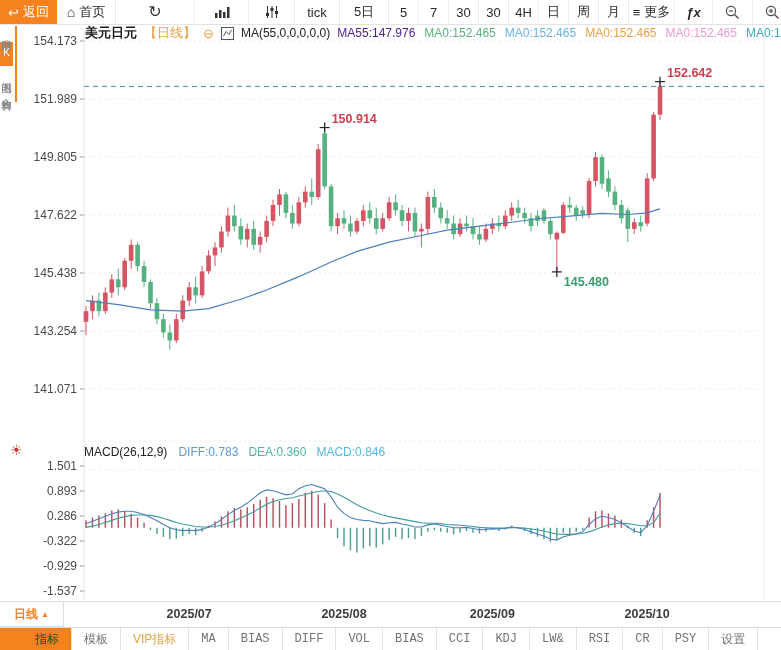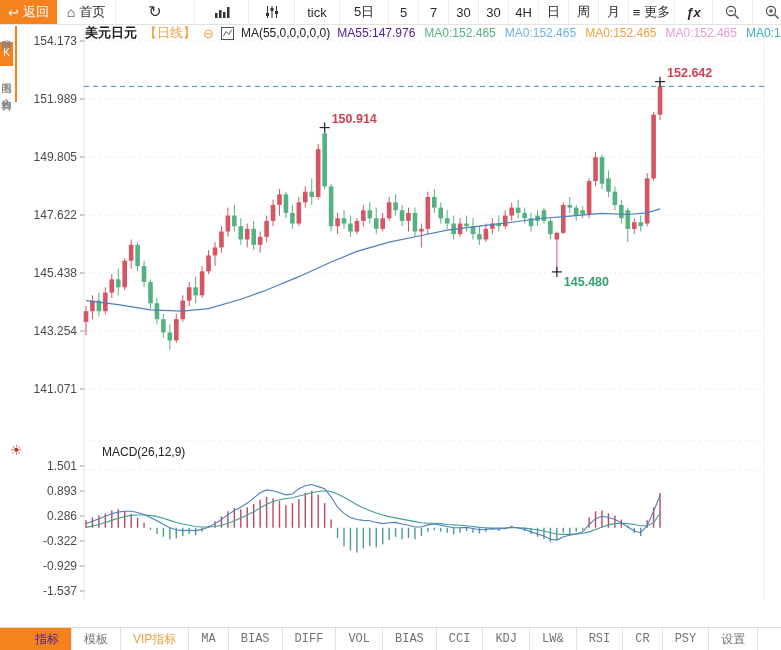--- a/index.html
+++ b/index.html
@@ -25,39 +25,39 @@
              padding:5px 0;margin:0 0 3px 0;width:13px;text-align:center;letter-spacing:1px;cursor:pointer;}
   .side-item.active{background:#f5821f;color:#fff;}
   
   .title-row{position:absolute;left:85px;top:25px;height:16px;display:flex;align-items:center;gap:7px;
              font-size:12px;color:#222;z-index:4;white-space:nowrap;}
   .sym{font-weight:bold;font-size:13px;color:#1a1a1a}
   .ptag{color:#eba143;font-size:13px}
   .collapse{color:#eba143;font-size:13px;line-height:1}
   .maval{font-size:12px}
   .pane-menu{position:absolute;left:86px;top:28px;font-size:8px;color:#999;z-index:4;}
-  .macd-row{position:absolute;left:102px;top:445px;height:14px;display:flex;gap:11px;font-size:12px;
+  .macd-row{position:absolute;left:84px;top:445px;height:14px;display:flex;gap:11px;font-size:12px;
             color:#222;z-index:4;align-items:flex-start;white-space:nowrap;}
   .sun{position:absolute;left:10px;top:443px;font-size:14px;color:#c2372a;z-index:4;line-height:1;}
   
   .xrow{position:absolute;left:0;top:601px;width:781px;height:26px;border-top:1px solid #e0e0e0;z-index:3;box-sizing:border-box;}
   .pbox{position:absolute;left:0;top:0;width:64px;height:25px;border-right:1px solid #ddd;border-bottom:1px solid #ddd;
         display:flex;align-items:center;justify-content:center;gap:3px;color:#f5821f;font-weight:bold;
         font-size:12px;background:#fff;box-sizing:border-box;cursor:pointer;}
   .pbox .arr{font-size:8px}
   .month{position:absolute;top:5px;width:68px;text-align:center;font-size:12.5px;font-weight:bold;color:#3c3c3c;}
   .watermark{position:absolute;left:645px;top:586px;font-size:30px;color:#d7d7d7;letter-spacing:4px;
              z-index:2;font-weight:bold;}
   
   .tabbar{position:absolute;left:0;top:627px;width:781px;height:23px;display:flex;border-top:1px solid #dcdcdc;
           background:#fff;z-index:4;}
   .tab{height:22px;display:flex;align-items:center;justify-content:center;padding:0 12px;
        border-right:1px solid #e2e2e2;font-size:12px;color:#737373;box-sizing:border-box;cursor:pointer;white-space:nowrap;}
   .tab.mono{font-family:"Liberation Mono",monospace;}
-  .tab.selected{background:#f5821f;color:#4c1d95;padding-left:35px;}
+  .tab.selected{background:#f5821f;color:#14532d;padding-left:35px;}
   .tab.vip{color:#eba143;}
   
   svg.chart{position:absolute;left:0;top:0;z-index:1;}
   svg text{font-family:"Liberation Sans",sans-serif;}
   .icon-svg{display:block}
 </style>
 </head>
 <body>
 
 <div class="app">
@@ -155,20 +155,25 @@
         <div class="maval" style="color: rgb(108, 178, 228);">MA0:152.465</div>
         <div class="maval" style="color: rgb(235, 161, 67);">MA0:152.465</div>
         <div class="maval" style="color: rgb(232, 155, 212);">MA0:152.465</div>
         <div class="maval" style="color: rgb(58, 174, 192);">MA0:152.465</div>
       </div>
   </div>
 
   <span class="sun">☀</span>
   <div class="macd-row">
     <span>MACD(26,12,9)</span>
+    <div style="display:flex;gap:10px">
+        <div class="maval" style="color: rgb(91, 155, 213);">DIFF:0.783</div>
+        <div class="maval" style="color: rgb(77, 182, 164);">DEA:0.360</div>
+        <div class="maval" style="color: rgb(88, 182, 224);">MACD:0.846</div>
+      </div>
   </div>
 
   <svg id="chart-svg" class="chart" width="781" height="650" viewBox="0 0 781 650">
       <g>
         <line x1="84" y1="41" x2="764" y2="41" stroke="#ebebeb" stroke-dasharray="2,3"></line>
         <line x1="80" y1="41" x2="85" y2="41" stroke="#999999"></line>
         <text x="77" y="45" text-anchor="end" font-size="12" fill="#4a4a4a">154.173</text>
         <line x1="84" y1="99" x2="764" y2="99" stroke="#ebebeb" stroke-dasharray="2,3"></line>
         <line x1="80" y1="99" x2="85" y2="99" stroke="#999999"></line>
         <text x="77" y="103" text-anchor="end" font-size="12" fill="#4a4a4a">151.989</text>
@@ -493,20 +498,32 @@
         <line x1="640.7" y1="527.7593811718235" x2="640.7" y2="535.9884792626729" stroke="#4c9c8c" stroke-width="1.4"></line>
         <line x1="647.15" y1="527.7593811718235" x2="647.15" y2="520.3531928900593" stroke="#b84a5a" stroke-width="1.4"></line>
         <line x1="653.6" y1="527.7593811718235" x2="653.6" y2="507.18663594470047" stroke="#b84a5a" stroke-width="1.4"></line>
         <line x1="660.0500000000001" y1="527.7593811718235" x2="660.0500000000001" y2="492.95029624753124" stroke="#b84a5a" stroke-width="1.4"></line>
       </g>
       <polyline points="86,527.3479262672811 92.45,526.1135615536537 98.9,524.4677419354839 105.35,522.4104674127716 111.8,520.3531928900593 118.25,518.295918367347 124.7,516.6500987491771 131.15,515.4157340355497 137.6,515.0042791310073 144.05,515.0042791310073 150.5,515.4157340355497 156.95,516.6500987491771 163.4,518.295918367347 169.85000000000002,520.3531928900593 176.3,522.4104674127716 182.75,524.0562870309413 189.2,525.2906517445688 195.65,526.5250164581962 202.10000000000002,526.9364713627386 208.55,526.9364713627386 215,526.5250164581962 221.45000000000002,525.2906517445688 227.9,523.2333772218565 234.35,520.7646477946017 240.8,517.8844634628044 247.25,515.0042791310073 253.70000000000002,511.7126398946675 260.15,508.0095457537854 266.6,504.30645161290323 273.05,501.426267281106 279.5,499.7804476629361 285.95000000000005,498.54608294930875 292.4,497.7231731402238 298.85,496.07735352205395 305.3,494.43153390388414 311.75,492.7857142857143 318.20000000000005,491.5513495720869 324.65,490.728439763002 331.1,491.5513495720869 337.55,494.02007899934165 344,497.3117182356814 350.45,501.01481237656355 356.90000000000003,504.71790651744567 363.35,508.0095457537854 369.8,510.47827518104015 376.25,512.947004608295 382.7,515.0042791310073 389.15000000000003,516.6500987491771 395.6,517.8844634628044 402.05,519.1188281764319 408.5,520.3531928900593 414.95,521.5875576036866 421.40000000000003,522.821922317314 427.85,523.2333772218565 434.3,523.2333772218565 440.75,523.6448321263989 447.2,524.4677419354839 453.65000000000003,524.8791968400263 460.1,525.2906517445688 466.55,525.7021066491112 473,526.5250164581962 479.45,527.3479262672811 485.90000000000003,527.7593811718235 492.35,528.1708360763661 498.8,528.1708360763661 505.25,528.1708360763661 511.7,527.7593811718235 518.1500000000001,527.7593811718235 524.6,528.1708360763661 531.05,528.993745885451 537.5,529.8166556945358 543.95,531.0510204081633 550.4000000000001,532.6968400263331 556.85,533.9312047399605 563.3,534.342659644503 569.75,534.342659644503 576.2,533.9312047399605 582.6500000000001,533.519749835418 589.1,531.8739302172482 595.55,529.4052007899934 602,526.9364713627386 608.45,524.8791968400263 614.9,523.6448321263989 621.35,523.2333772218565 627.8000000000001,523.6448321263989 634.25,524.4677419354839 640.7,525.7021066491112 647.15,525.7021066491112 653.6,522.821922317314 660.0500000000001,512.947004608295" fill="none" stroke="#3f9e98" stroke-width="1.1"></polyline>
       <polyline points="86,523.6448321263989 92.45,521.1761026991442 98.9,518.7073732718894 105.35,516.2386438446347 111.8,513.7699144173798 118.25,512.12409479921 124.7,511.3011849901251 131.15,511.3011849901251 137.6,512.5355497037525 144.05,514.5928242264648 150.5,517.473008558262 156.95,520.7646477946017 163.4,524.4677419354839 169.85000000000002,527.7593811718235 176.3,529.8166556945358 182.75,530.6395655036208 189.2,530.2281105990784 195.65,530.6395655036208 202.10000000000002,529.4052007899934 208.55,526.9364713627386 215,523.6448321263989 221.45000000000002,519.5302830809743 227.9,514.5928242264648 234.35,510.47827518104015 240.8,507.18663594470047 247.25,503.07208689927586 253.70000000000002,498.13462804476626 260.15,492.7857142857143 266.6,489.90552995391704 273.05,490.728439763002 279.5,492.7857142857143 285.95000000000005,494.8429888084266 292.4,494.02007899934165 298.85,488.67116524028967 305.3,485.79098090849243 311.75,484.55661619486506 318.20000000000005,486.61389071757736 324.65,488.67116524028967 331.1,496.9002633311389 337.55,507.18663594470047 344,513.3584595128374 350.45,517.473008558262 356.90000000000003,519.5302830809743 363.35,520.3531928900593 369.8,520.7646477946017 376.25,522.4104674127716 382.7,523.6448321263989 389.15000000000003,522.821922317314 395.6,522.4104674127716 402.05,524.0562870309413 408.5,525.2906517445688 414.95,526.9364713627386 421.40000000000003,526.9364713627386 427.85,524.8791968400263 434.3,524.0562870309413 440.75,525.2906517445688 447.2,526.5250164581962 453.65000000000003,527.7593811718235 460.1,527.7593811718235 466.55,527.3479262672811 473,528.5822909809085 479.45,529.8166556945358 485.90000000000003,529.4052007899934 492.35,528.5822909809085 498.8,528.993745885451 505.25,528.1708360763661 511.7,526.9364713627386 518.1500000000001,527.7593811718235 524.6,529.4052007899934 531.05,531.8739302172482 537.5,533.9312047399605 543.95,535.9884792626729 550.4000000000001,539.2801184990125 556.85,540.1030283080975 563.3,536.8113890717577 569.75,535.1655694535879 576.2,533.9312047399605 582.6500000000001,531.8739302172482 589.1,524.4677419354839 595.55,518.7073732718894 602,516.2386438446347 608.45,517.473008558262 614.9,519.5302830809743 621.35,522.821922317314 627.8000000000001,526.9364713627386 634.25,531.0510204081633 640.7,532.6968400263331 647.15,525.7021066491112 653.6,511.3011849901251 660.0500000000001,495.54246214614875" fill="none" stroke="#4d7fbe" stroke-width="1.1"></polyline>
     </svg>
 
 
+  <div class="xrow">
+    <div class="pbox">
+      <span>日线</span>
+      <span class="arr">▲</span>
+    </div>
+    <div>
+        <div class="month" style="left: 155.2px;">2025/07</div>
+        <div class="month" style="left: 310px;">2025/08</div>
+        <div class="month" style="left: 458.35px;">2025/09</div>
+        <div class="month" style="left: 613.15px;">2025/10</div>
+      </div>
+  </div>
 
   <div class="tabbar">
       <div class="tab selected">指标</div>
       <div class="tab">模板</div>
       <div class="tab vip">VIP指标</div>
       <div class="tab mono">MA</div>
       <div class="tab mono">BIAS</div>
       <div class="tab mono">DIFF</div>
       <div class="tab mono">VOL</div>
       <div class="tab mono">BIAS</div>

